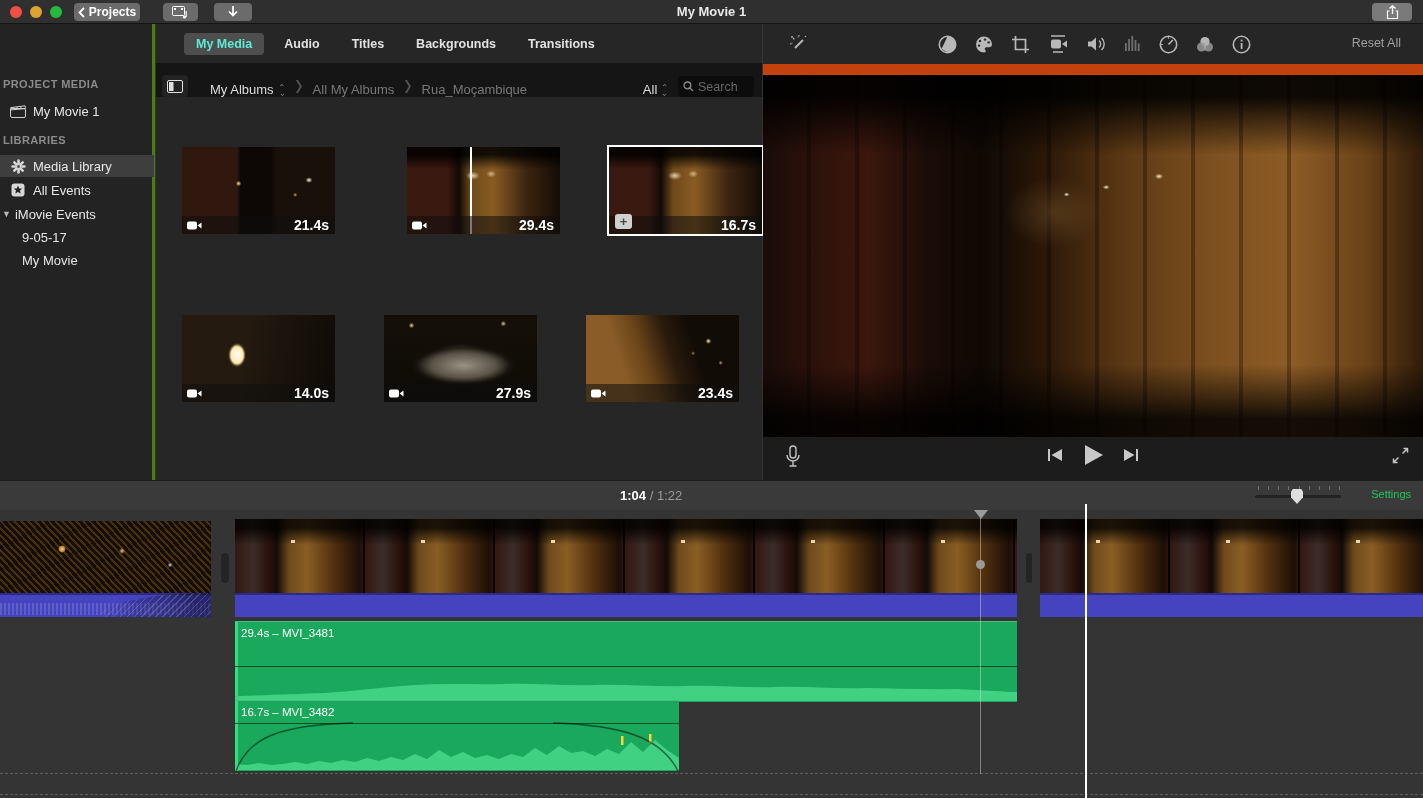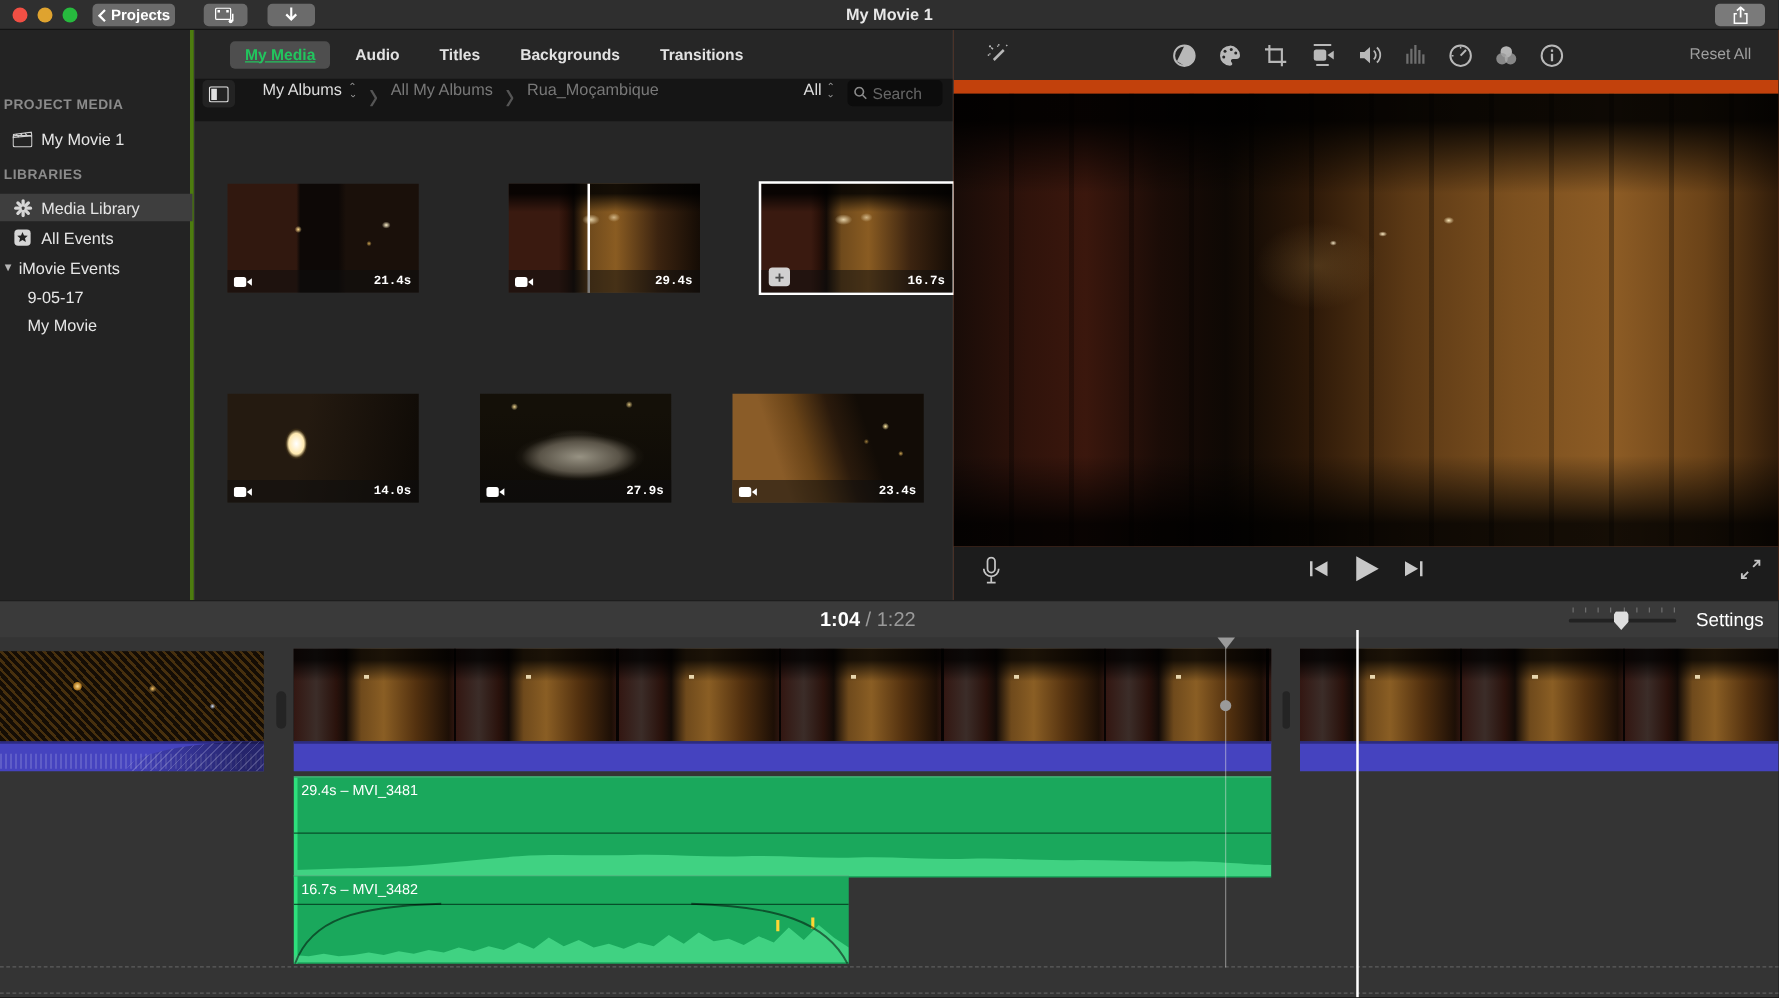--- a/index.html
+++ b/index.html
@@ -33,42 +33,42 @@
   .sb-row { left:0; width:154px; height:22px; display:flex; align-items:center; font-size:13px; color:#e6e6e6; }
   .sb-row .ic { width:16px; margin-left:10px; margin-right:7px; display:flex; justify-content:center; }
   .sb-selected { background:#3e3e3e; }
   .sb-indent { padding-left:22px; }
   .sb-tri { color:#b5b5b5; font-size:9px; margin-left:2px; margin-right:4px; }
 
   
   .browser { left:156px; top:24px; width:606px; height:456px; background:#262626; }
   .tabsrow { left:0; top:0; width:606px; height:40px; display:flex; align-items:center; gap:8px; padding-left:28px; border-bottom:1px solid #151515; }
   .tab { font-size:12.5px; color:#e2e2e2; font-weight:bold; padding:4px 12px; border-radius:4px; }
-  .tab-selected { background:#4e4e4e; color:#22c55e;text-decoration:underline; }
-  .btoolbar { left:0; top:40px; width:606px; height:33px; background:#151515; display:flex; align-items:flex-start; }
+  .tab-selected { background:#4e4e4e; color:#5eead4; }
+  .btoolbar { left:0; top:40px; width:606px; height:33px; background:#151515; display:flex; align-items:flex-end; }
   .sbtoggle { width:26px; height:22px; margin-left:6px; border-radius:4px; background:#232323; display:flex; align-items:center; justify-content:center; }
   .albums { margin-left:22px; font-size:13px; color:#dcdcdc; display:flex; align-items:center; gap:5px; }
   .crumbsep { margin:0 10px; color:#555; font-size:22px; transform:scaleY(1.5); font-weight:100; }
   .crumb { font-size:13px; color:#787878; }
   .filter { margin-left:auto; font-size:13px; color:#dcdcdc; display:flex; align-items:center; gap:4px; }
   .searchbox { margin:0 8px 0 10px; width:76px; height:21px; background:#0c0c0c; border-radius:4px; display:flex; align-items:center; padding:0 5px; overflow:hidden; }
   .searchbox input { background:transparent; border:none; outline:none; color:#bbb; font-size:12.5px; width:56px; font-family:"Liberation Sans",sans-serif; }
   .searchbox input::placeholder { color:#676767; }
   .chev2 { display:inline-flex; flex-direction:column; line-height:5px; font-size:8px; color:#9a9a9a; }
 
   
   .thumb { width:153px; height:87px; background:#111; }
   .t1 { left:26px; top:123px; }
   .t2 { left:228px; top:123px; }
   .t3 { left:428px; top:121px; width:157px; height:91px; border:2px solid #fff; }
   .t4 { left:26px; top:291px; }
   .t5 { left:228px; top:291px; }
   .t6 { left:430px; top:291px; }
   .dur { position:absolute; left:0; bottom:0; width:100%; height:18px; background:rgba(15,15,15,.55); display:flex; align-items:center; }
-  .dur span { margin-left:auto; margin-right:6px; font-size:10px; font-weight:bold; color:#fff;font-family:Liberation Mono, monospace; }
+  .dur span { margin-left:auto; margin-right:6px; font-size:14px; font-weight:bold; color:#fff; }
   .camico { margin-left:5px; }
   .usedline { position:absolute; left:63px; top:0; width:2px; height:100%; background:#fff; }
   .plusbadge { position:absolute; left:6px; bottom:5px; width:17px; height:15px; background:rgba(225,225,225,.92); border-radius:3px; color:#4a4a4a; font-size:13px; font-weight:bold; display:flex; align-items:center; justify-content:center; z-index:2; }
   .ph-corridor { background:
       linear-gradient(180deg, rgba(0,0,0,.85) 0 9%, transparent 26%),
       radial-gradient(10px 6px at 43% 33%, rgba(255,240,200,.8), transparent 70%),
       radial-gradient(7px 5px at 55% 31%, rgba(255,240,200,.6), transparent 70%),
       linear-gradient(90deg, #3a1a10 0 26%, #2a1109 30%, #120a06 34%, #6f4a1c 42%, #8a5c22 56%, #3c2410 78%, #150c05 100%); margin-left: 23px; }
   .ph-brickdark { background:
       radial-gradient(4px 4px at 37% 42%, #ffd98a, transparent 70%),
@@ -104,27 +104,27 @@
       linear-gradient(180deg, rgba(0,0,0,.9) 0 6%, transparent 22%),
       linear-gradient(0deg, rgba(0,0,0,.85) 0 5%, transparent 20%),
       repeating-linear-gradient(90deg, transparent 0 44px, rgba(0,0,0,.30) 44px 48px),
       linear-gradient(90deg, #190c08 0%, #30130b 9%, #3b170d 16%, #1b0c07 25%, #0e0804 33%, #2c1808 43%, #5c3915 55%, #7c501f 68%, #8d5c25 80%, #6b4318 91%, #301c0a 100%);
   }
   .vcontrols { left:0; top:413px; width:660px; height:43px; background:#1c1c1c; }
   .playgroup { position:absolute; left:0; top:6px; width:660px; display:flex; justify-content:center; align-items:center; gap:18px; }
 
   
   .tlheader { left:0; top:480px; width:1423px; height:30px; background:#3a3a3a; border-top:1px solid #1d1d1d; }
-  .timecode { position:absolute; left:656px; top:7px; font-size:16px; color:#9a9a9a; }
+  .timecode { position:absolute; left:620px; top:7px; font-size:13px; color:#9a9a9a; }
   .timecode b { color:#fff; font-weight:bold; }
   .ticks { position:absolute; left:1258px; top:5px; width:82px; display:flex; justify-content:space-between; }
   .ticks i { width:1px; height:4px; background:#6d6d6d; }
   .ztrack { position:absolute; left:1255px; top:14px; width:86px; height:3px; background:#222; border-radius:2px; }
   .zthumb { position:absolute; left:1291px; top:8px; width:12px; height:15px; background:#dedede; clip-path:polygon(15% 0,85% 0,100% 18%,100% 55%,50% 100%,0 55%,0 18%); }
-  .settings { position:absolute; right:12px; top:7px; font-size:15px; color:#ffffff; }
+  .settings { position:absolute; right:12px; top:7px; font-size:11px; color:#22c55e; }
 
   
   .timeline { left:0; top:510px; width:1423px; height:288px; background:#343434; }
   .film { position:absolute; height:74px;
     background:
       repeating-linear-gradient(90deg, transparent 0 128px, rgba(0,0,0,.85) 128px 130px),
       linear-gradient(180deg, rgba(0,0,0,.8) 0 9px, transparent 26px),
       repeating-linear-gradient(90deg, #331712 0, #47211662 18px, #2a120c 34px, #130b07 42px, #6f4a1c 54px, #8a5e24 72px, #53310f 98px, #1d0f06 124px, #331712 130px);
   }
   .film::after { content:""; position:absolute; left:0; top:21px; width:100%; height:3px;

